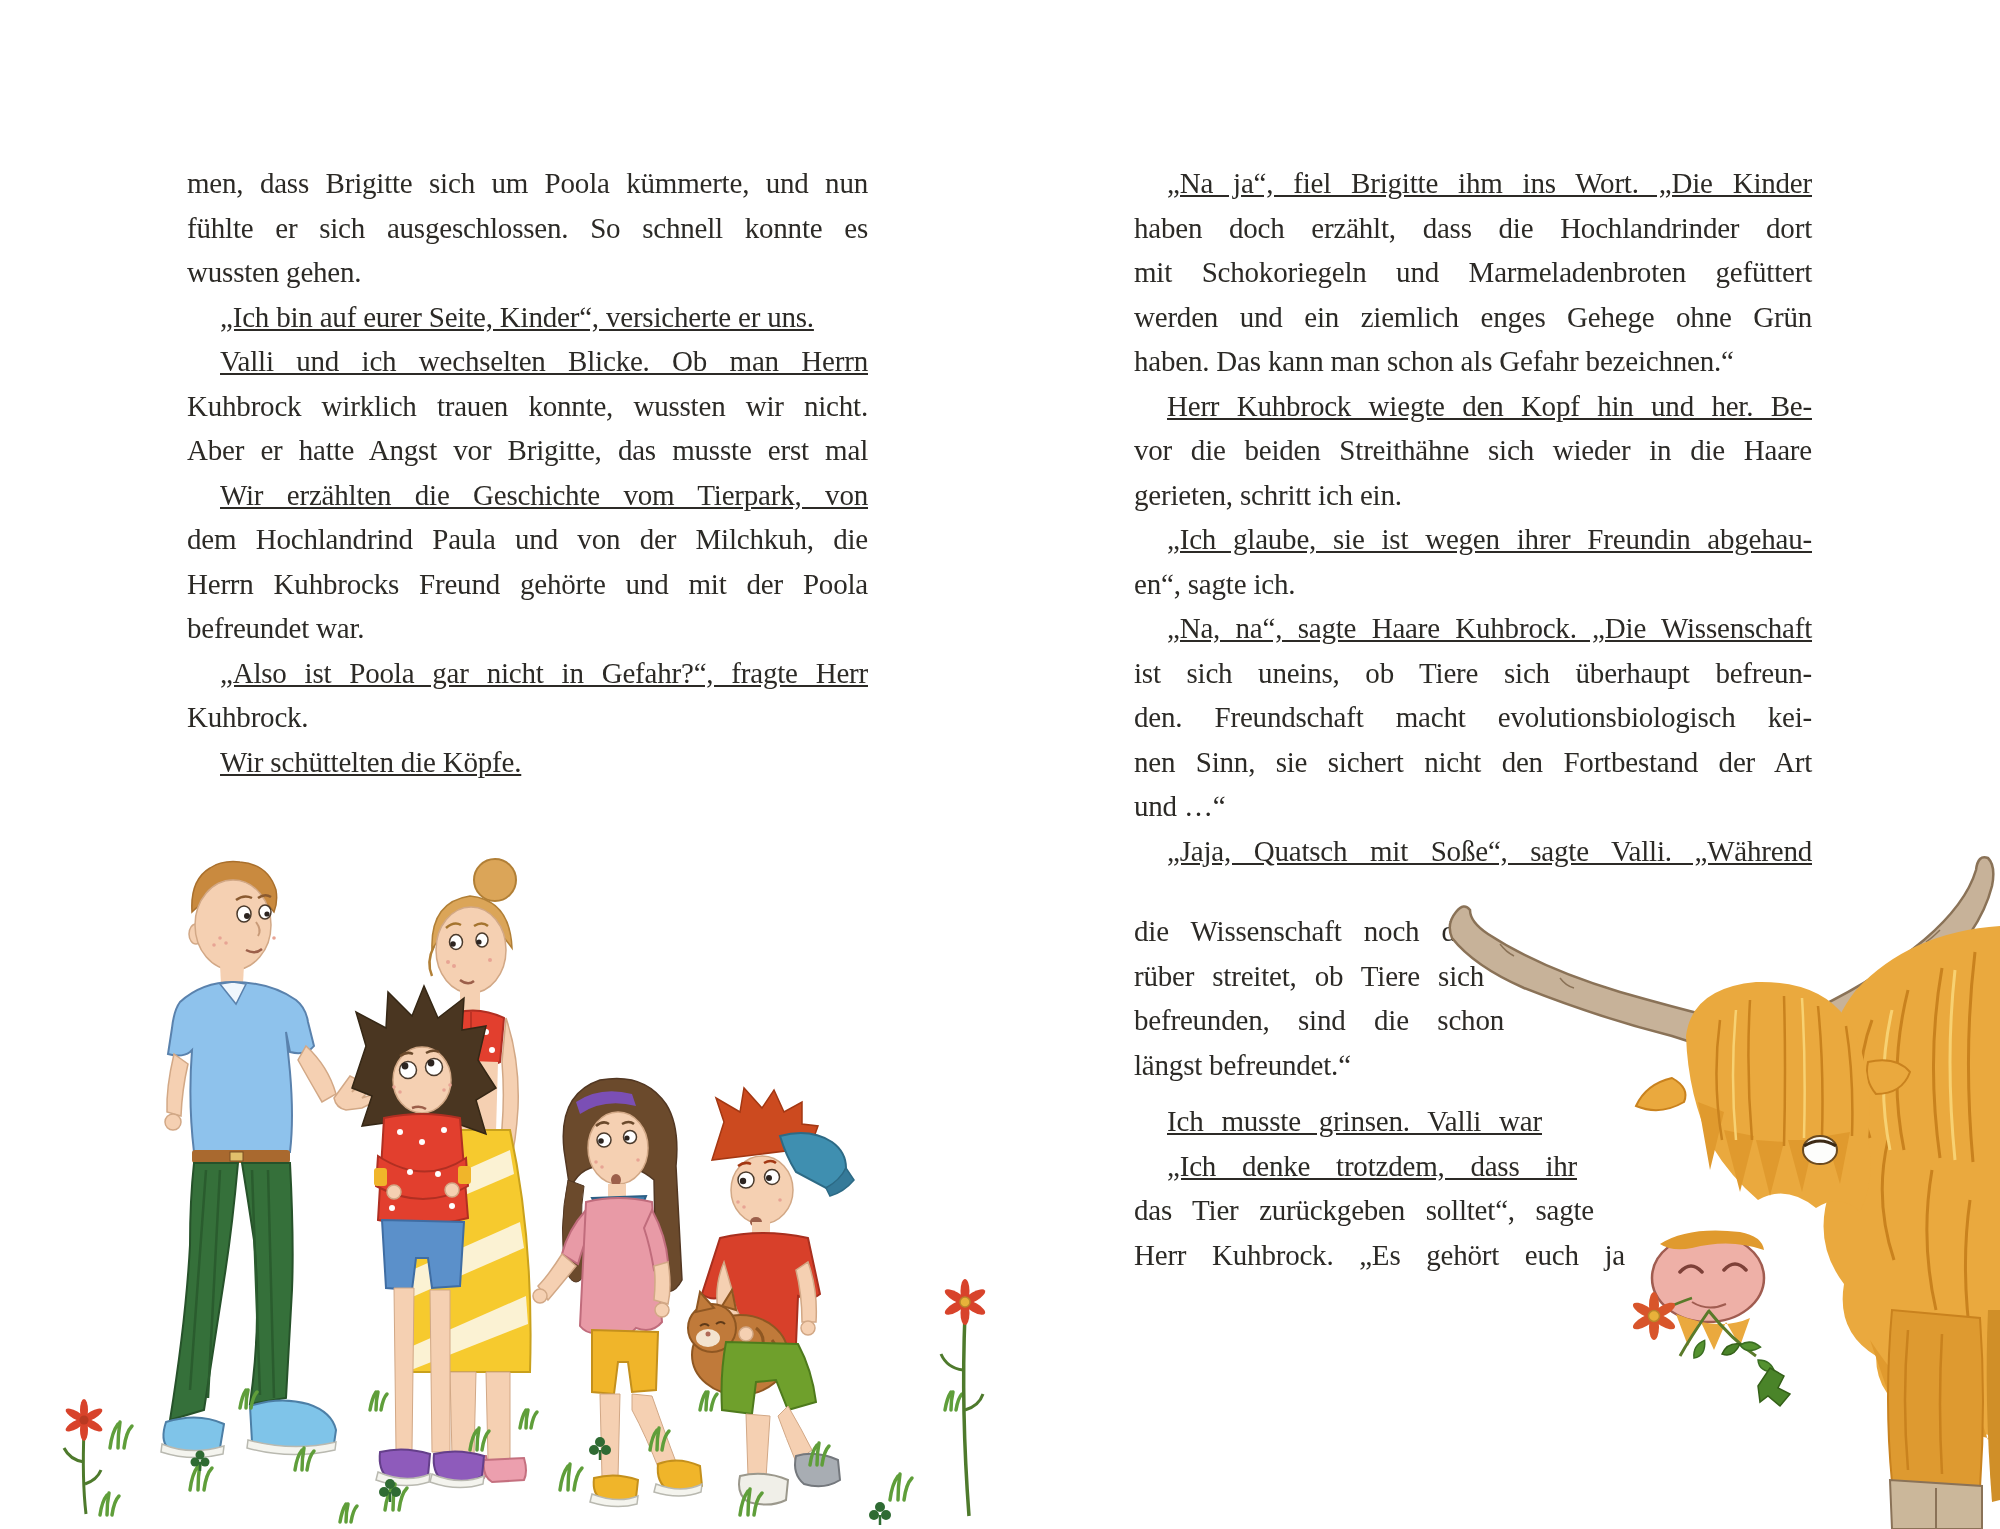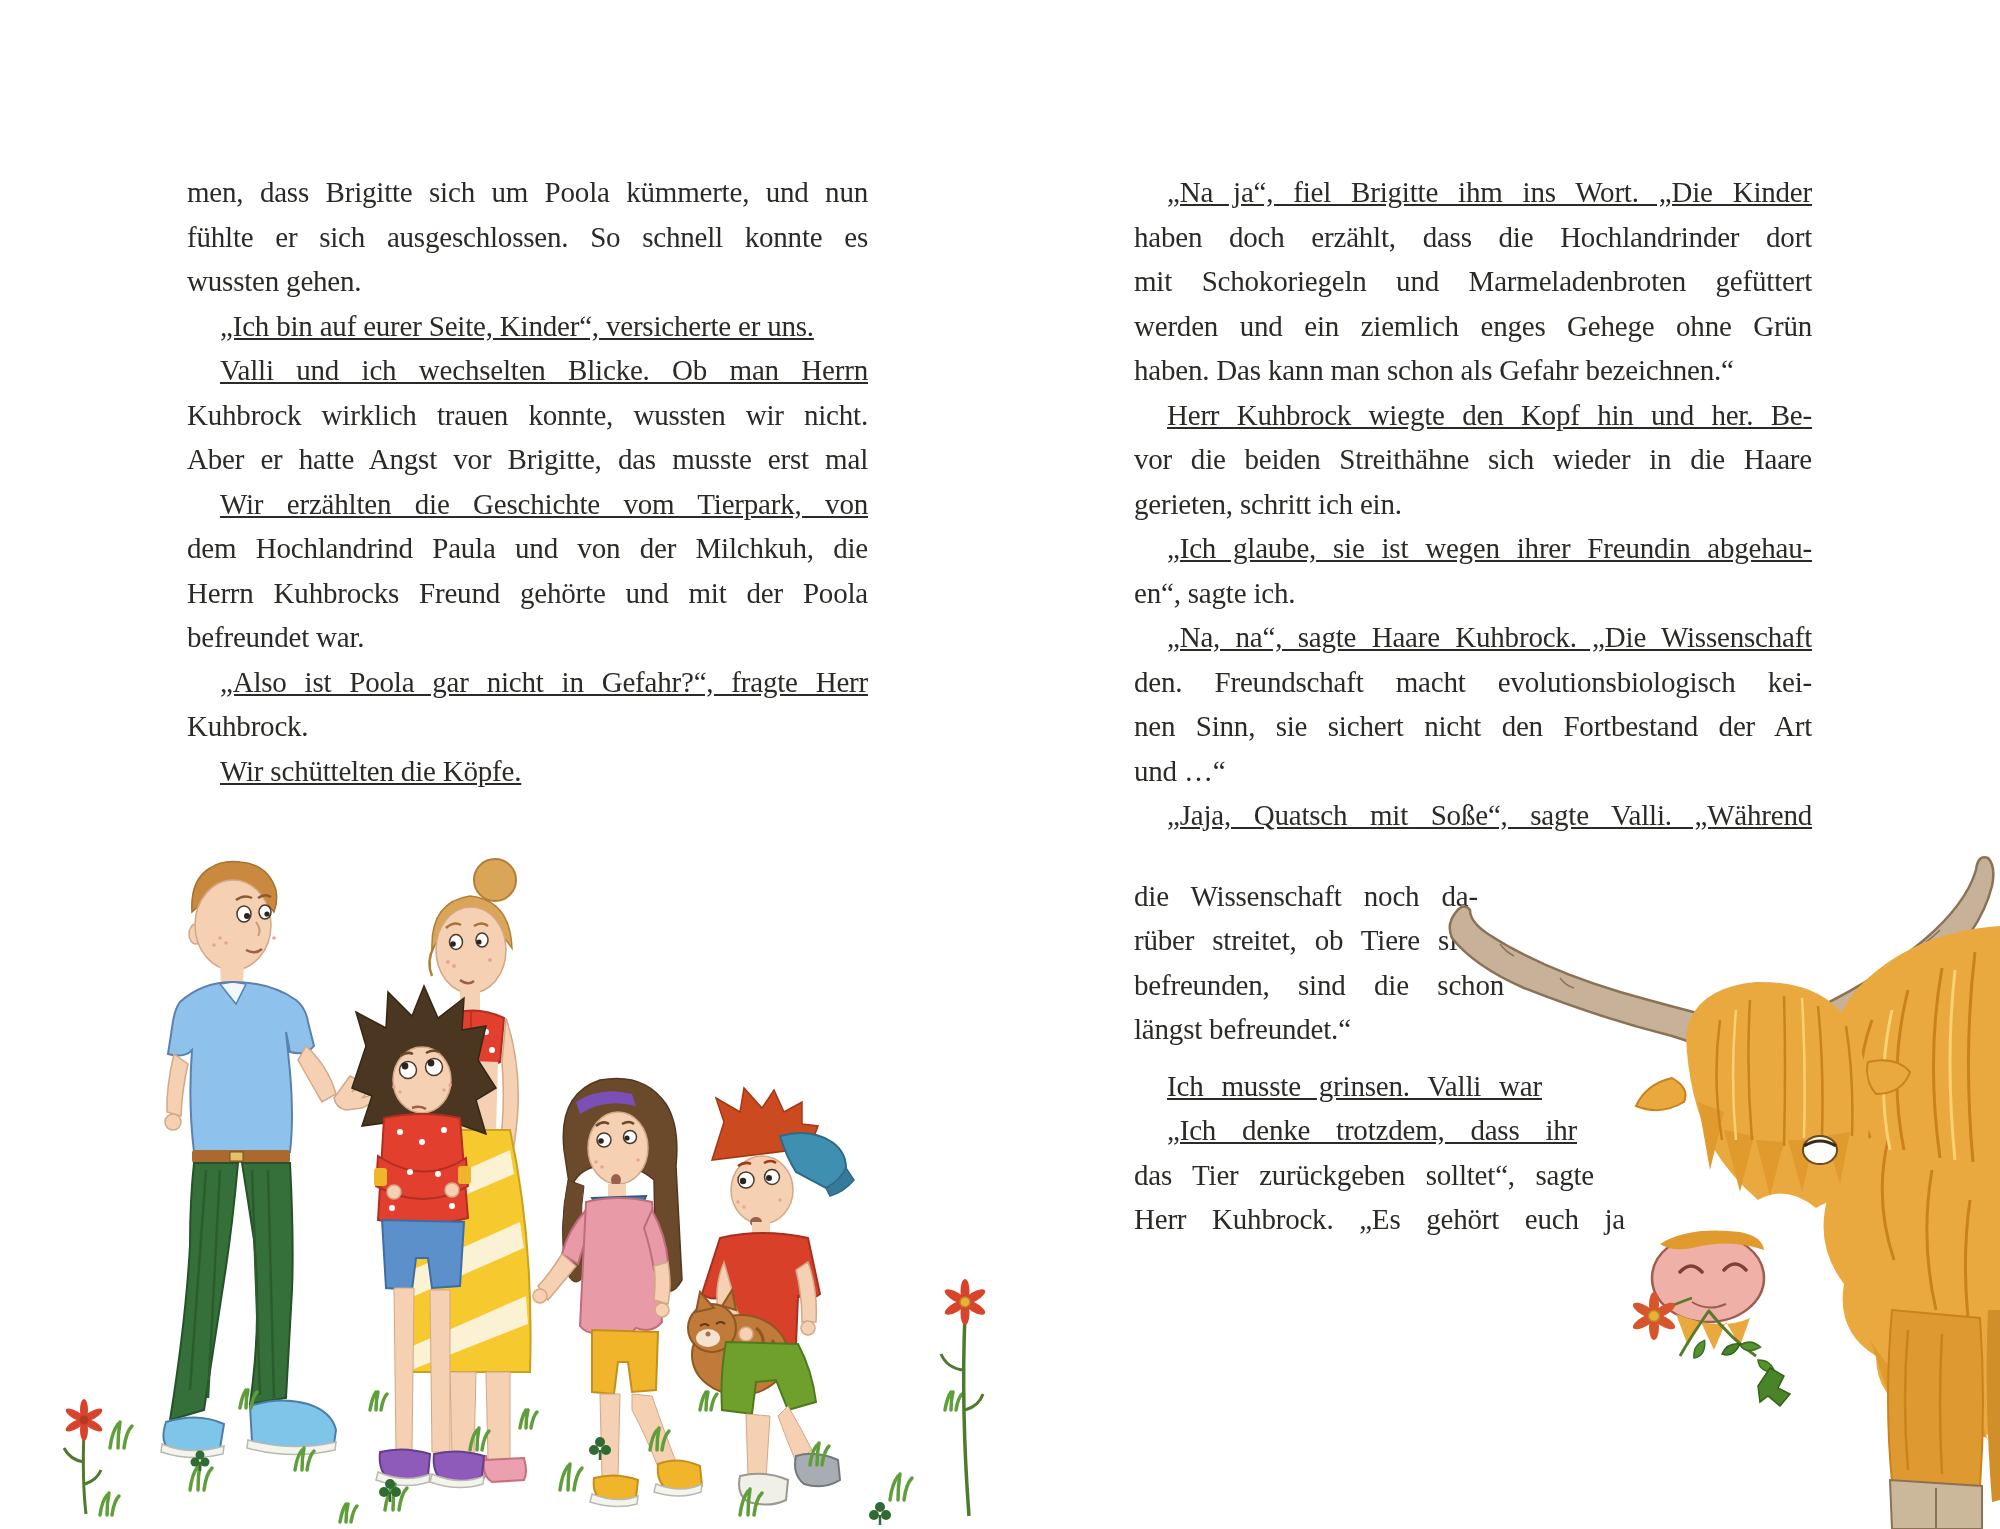--- a/index.html
+++ b/index.html
@@ -1,18 +1,18 @@
 <!DOCTYPE html>
 <html lang="de"><head>
 <meta charset="utf-8">
 <style>
   html,body{margin:0;padding:0;background:#ffffff;}
   .spread{position:relative;width:2000px;height:1529px;background:#ffffff;overflow:hidden;
           font-family:"Liberation Serif","DejaVu Serif",serif;color:#2c2a26;}
-  .page-col{position:absolute;top:170px;}
+  .page-col{position:absolute;top:161px;}
   .page-col.left{left:187px;width:681px;}
   .page-col.right{left:1134px;width:678px;}
   .line{height:44.5px;line-height:44.5px;font-size:29px;letter-spacing:-0.2px;
         box-sizing:border-box;white-space:normal;}
   .line.j{text-align:justify;text-align-last:justify;}
   .line.i{padding-left:33px;text-decoration:underline;}
   figure.illus{margin:0;position:absolute;}
   figure.family{left:40px;top:850px;width:970px;height:679px;}
   figure.cow{left:1440px;top:840px;width:560px;height:689px;}
   svg{display:block;}
@@ -43,20 +43,21 @@
       <div class="line j">haben doch erzählt, dass die Hochlandrinder dort</div>
       <div class="line j">mit Schokoriegeln und Marmeladenbroten gefüttert</div>
       <div class="line j">werden und ein ziemlich enges Gehege ohne Grün</div>
       <div class="line">haben. Das kann man schon als Gefahr bezeichnen.“</div>
       <div class="line j i">Herr Kuhbrock wiegte den Kopf hin und her. Be-</div>
       <div class="line j">vor die beiden Streithähne sich wieder in die Haare</div>
       <div class="line">gerieten, schritt ich ein.</div>
       <div class="line j i">„Ich glaube, sie ist wegen ihrer Freundin abgehau-</div>
       <div class="line">en“, sagte ich.</div>
       <div class="line j i">„Na, na“, sagte Haare Kuhbrock. „Die Wissenschaft</div>
+      <div class="line j">ist sich uneins, ob Tiere sich überhaupt befreun-</div>
       <div class="line j">den. Freundschaft macht evolutionsbiologisch kei-</div>
       <div class="line j">nen Sinn, sie sichert nicht den Fortbestand der Art</div>
       <div class="line">und …“</div>
       <div class="line j i">„Jaja, Quatsch mit Soße“, sagte Valli. „Während</div>
       <div class="line j" style="width: 344px; margin-top: 36px;">die Wissenschaft noch da-</div>
       <div class="line j" style="width: 350px;">rüber streitet, ob Tiere sich</div>
       <div class="line j" style="width: 370px;">befreunden, sind die schon</div>
       <div class="line">längst befreundet.“</div>
       <div class="line j i" style="width: 408px; margin-top: 12px;">Ich musste grinsen. Valli war</div>
       <div class="line j i" style="width: 443px;">„Ich denke trotzdem, dass ihr</div>

